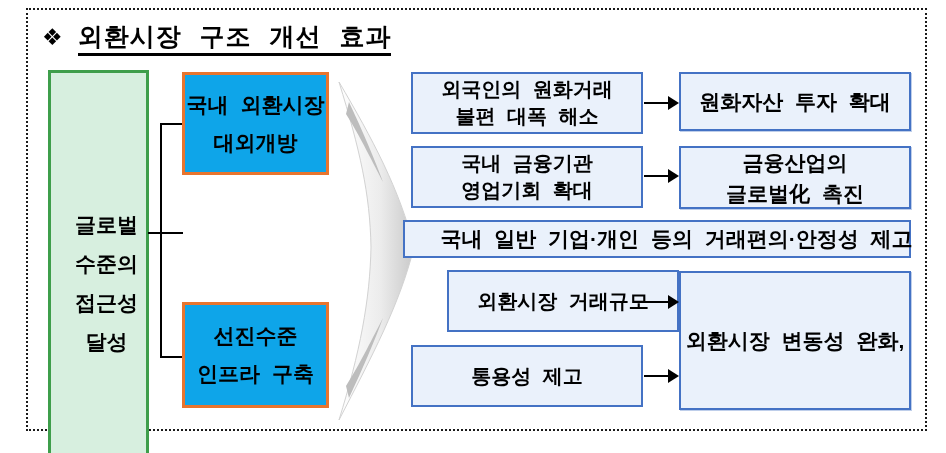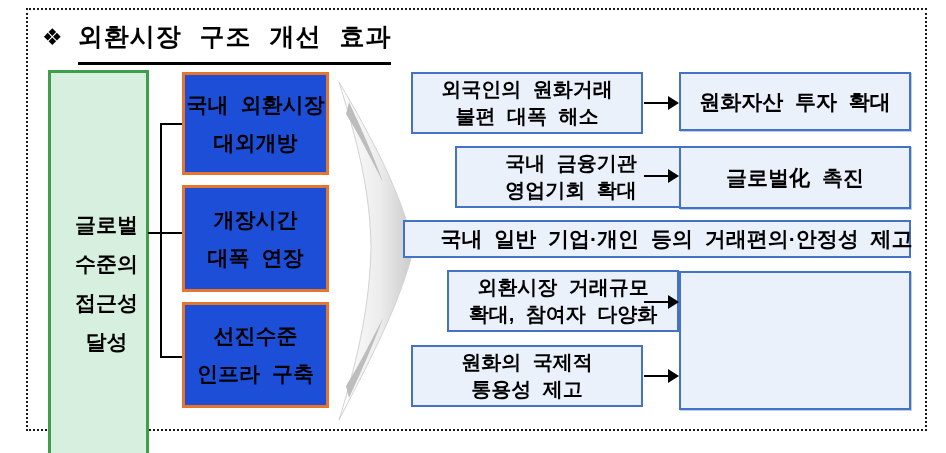--- a/index.html
+++ b/index.html
@@ -15,48 +15,48 @@
     position:absolute;left:26px;top:8px;width:897px;height:419px;
     border:2px dotted #1a1a1a;
   }
   .title{
     position:absolute;left:42px;top:20px;
     font-size:25px;font-weight:bold;letter-spacing:1px;word-spacing:10px;
     white-space:nowrap;
   }
   .title .bullet{display:inline-block;margin-right:14px;font-size:23px;}
   .title .t-text{
-    border-bottom:3px solid #000;padding-bottom:12px;
+    border-bottom:3px solid #000;padding-bottom:3px;
   }
   .box{
     position:absolute;display:flex;flex-direction:column;
     align-items:center;justify-content:center;
     text-align:center;font-weight:bold;box-sizing:border-box;
     word-spacing:6px;
   }
   .goal{
     left:48px;top:70px;width:101px;height:425px;
     background:#d7efdf;border:3px solid #3e9e4b;
     font-size:21px;line-height:39px;padding-left:16px;
   }
   .measure{
     left:182px;width:147px;
-    background:#1d4ed8;border:3px solid #e8752e;
+    background:#0ea5e9;border:3px solid #e8752e;
     font-size:21px;line-height:38px;
   }
   .m1{top:72px;height:103px;}
   .m2{top:185px;height:107px;}
   .m3{top:302px;height:106px;text-align:right;}
   .blue{
     background:#eaf1fb;border:2px solid #4472c4;
     font-size:20px;line-height:27px;
   }
   .effL{left:411px;width:232px;}
   .e1{top:72px;height:62px;}
-  .e2{top:146px;height:62px;margin-left:44px;}
+  .e2{top:146px;height:62px;}
   .e4{top:270px;height:62px;margin-left:36px;}
   .e5{top:345px;height:62px;}
   .wide{
     left:403px;top:220px;width:508px;height:38px;
     font-size:21px;line-height:34px;white-space:nowrap;padding-left:39px;
   }
   .effR{left:679px;width:232px;border-width:2.5px;box-shadow:1px 1px 0 rgba(68,114,196,.35);align-items:center;}
   .r1{top:72px;height:59px;font-size:21px;}
   .r2{top:146px;height:63px;font-size:21px;line-height:31px;}
   .r3{top:271px;height:139px;font-size:21px;line-height:34px;}
@@ -95,24 +95,20 @@
 
   <div class="cline v1"></div>
   <div class="cline h1"></div>
   <div class="cline h2"></div>
   <div class="cline h3"></div>
 
   <div class="box measure m1">
     <span>국내 외환시장</span>
     <span>대외개방</span>
   </div>
-  <div class="box measure m2">
-    <span>개장시간</span>
-    <span>대폭 연장</span>
-  </div>
   <div class="box measure m3">
     <span>선진수준</span>
     <span>인프라 구축</span>
   </div>
 
   <svg class="bigarrow" width="110" height="360" viewBox="0 0 110 360">
     <defs>
       <linearGradient id="agrad" x1="0" y1="0" x2="1" y2="0">
         <stop offset="0" stop-color="#ffffff"></stop>
         <stop offset="0.55" stop-color="#ececec"></stop>
@@ -130,24 +126,22 @@
   </div>
   <div class="box blue effL e2">
     <span>국내 금융기관</span>
     <span>영업기회 확대</span>
   </div>
   <div class="box blue wide">
     <span>국내 일반 기업·개인 등의 거래편의·안정성 제고</span>
   </div>
   <div class="box blue effL e4">
     <span>외환시장 거래규모</span>
-    <span>확대, 참여자 다양화</span>
   </div>
   <div class="box blue effL e5">
-    <span>원화의 국제적</span>
     <span>통용성 제고</span>
   </div>
 
   <div class="sarrow a1">
       <div class="shaft"></div>
       <div class="head"></div>
     </div>
   <div class="sarrow a2">
       <div class="shaft"></div>
       <div class="head"></div>
@@ -158,17 +152,19 @@
     </div>
   <div class="sarrow a4">
       <div class="shaft"></div>
       <div class="head"></div>
     </div>
 
   <div class="box blue effR r1">
     <span>원화자산 투자 확대</span>
   </div>
   <div class="box blue effR r2">
+    <span>금융산업의</span>
     <span>글로벌化 촉진</span>
   </div>
   <div class="box blue effR r3">
+    <span>외환시장 변동성 완화,</span>
   </div>
 </div>
 
 </body></html>

